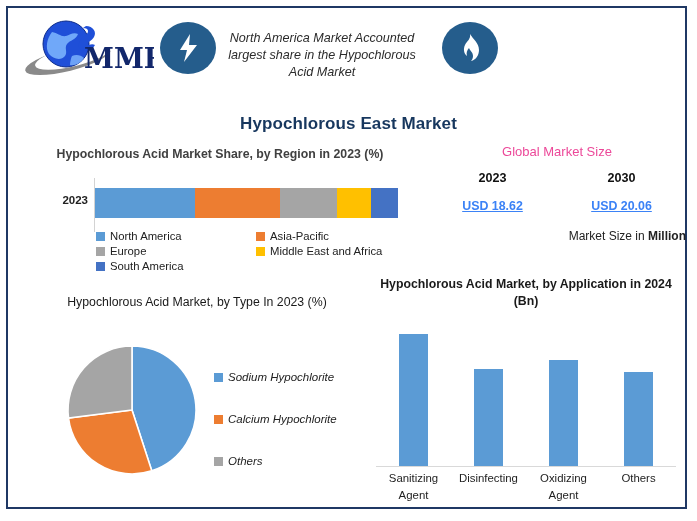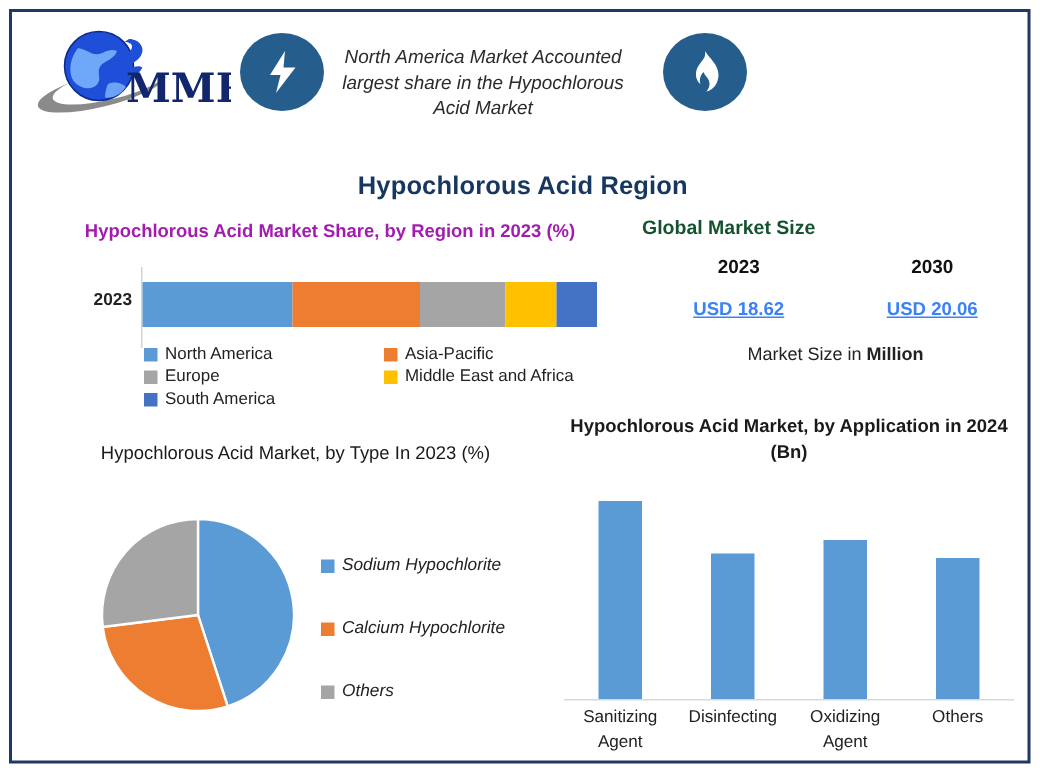--- a/index.html
+++ b/index.html
@@ -28,40 +28,40 @@
 
   
   #main-title{
     left:0;top:106px;width:681px;text-align:center;
     font-size:17px;font-weight:bold;color:#17375E;letter-spacing:.1px;
   }
 
   
   #region-panel{left:14px;top:138px;width:396px;height:142px;}
   .chart-title{
-    font-size:12.3px;font-weight:bold;color:#a21caf;text-align:center;line-height:16.5px;
+    font-size:12.3px;font-weight:bold;color:#404040;text-align:center;line-height:16.5px;
   }
   #region-axis{left:72px;top:32px;width:1px;height:54px;background:#d3d3d3;}
   #region-cat{left:8px;top:48px;width:58px;text-align:right;font-size:11.5px;font-weight:bold;color:#222;}
   #stacked-bar{left:73px;top:42px;height:30px;width:303px;display:flex;}
   #stacked-bar div{height:100%;}
   #region-legend{left:74px;top:84px;width:320px;font-size:11.3px;color:#222;}
   .lg-row{display:flex;margin-bottom:3px;}
   .lg-item{display:flex;align-items:center;}
   .lg-item.col1{width:160px;}
   .sw{width:9px;height:9px;margin-right:5px;display:inline-block;flex:none;}
 
   
   #gms{left:420px;top:136px;width:258px;}
-  #gms-title{font-size:13px;font-weight:bold;color:#14532d;}
+  #gms-title{font-size:13px;font-weight:normal;color:#ec4899;text-align:center;}
   .gms-grid{display:flex;margin-top:12px;}
   .gms-col{width:50%;text-align:center;}
   .gms-year{font-size:12.6px;font-weight:bold;color:#111;}
   .gms-val{font-size:12.4px;font-weight:bold;color:#3b82f6;margin-top:14px;text-decoration:underline;}
-  #gms-foot{margin-top:16px;text-align:center;font-size:12px;color:#222;}
+  #gms-foot{margin-top:16px;text-align:right;font-size:12px;color:#222;}
   #gms-foot b{font-weight:bold;}
 
   
   #pie-panel{left:14px;top:286px;width:350px;height:220px;}
   #pie-title{font-size:12.3px;font-weight:normal;color:#1a1a1a;text-align:center;line-height:17px;}
   #pie-wrap{left:44px;top:50px;width:132px;height:132px;}
   #pie-legend{left:192px;top:62px;font-size:11.5px;color:#222;font-style:italic;}
   #pie-legend .pl-row{display:flex;align-items:center;height:42px;}
 
   
@@ -99,21 +99,21 @@
 
   <div class="abs hdr-text" id="hdr-left">North America Market Accounted largest share in the Hypochlorous Acid Market</div>
 
   <div class="abs icon-circle" id="flame-circle">
     <svg width="24" height="30" viewBox="0 0 24 30" aria-hidden="true">
       <path d="M12 1c1 5-3 7-5 11-2 4-1 9 2 11-1-3 0-6 2-8 1 3 4 4 4 8 0 2-1 4-2 5 5-1 8-6 8-11 0-7-6-11-9-16z" fill="#ffffff"></path>
     </svg>
   </div>
 
 
-  <div class="abs" id="main-title">Hypochlorous Acid Region</div>
+  <div class="abs" id="main-title">Hypochlorous East Market</div>
 
   <div class="abs" id="region-panel">
     <div class="chart-title">Hypochlorous Acid Market Share, by Region in 2023 (%)</div>
     <div class="abs" id="region-axis"></div>
     <div class="abs" id="region-cat">2023</div>
     <div class="abs" id="stacked-bar">
         <div style="width: 33%; background: rgb(91, 155, 213);"></div>
         <div style="width: 28%; background: rgb(237, 125, 49);"></div>
         <div style="width: 19%; background: rgb(165, 165, 165);"></div>
         <div style="width: 11%; background: rgb(255, 192, 0);"></div>

